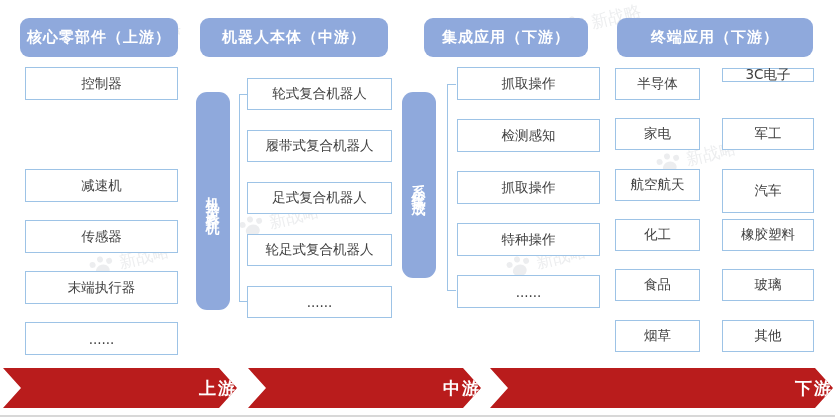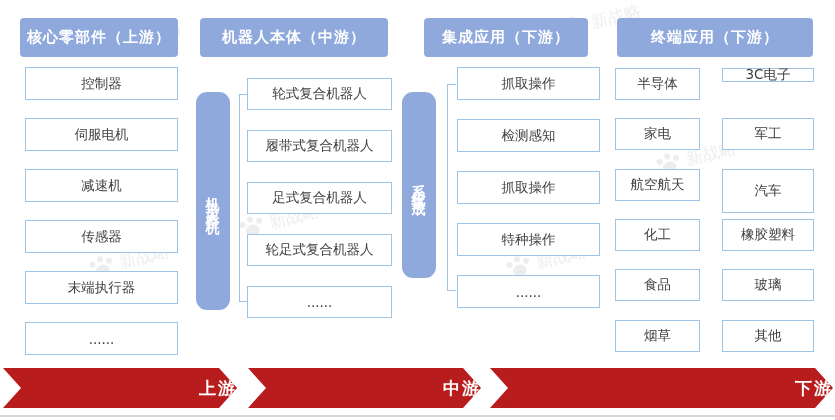--- a/index.html
+++ b/index.html
@@ -1,18 +1,18 @@
 <!DOCTYPE html>
 <html><head>
 <meta charset="utf-8">
 <style>
   html,body{margin:0;padding:0;background:#fff;}
   .stage{position:relative;width:835px;height:420px;overflow:hidden;background:#fff;
          font-family:"DejaVu Sans","Liberation Sans",sans-serif;}
-  .pill-header{position:absolute;top:18px;height:39px;background:#8FA9DC;border-radius:4px;
+  .pill-header{position:absolute;top:18px;height:39px;background:#8FA9DC;border-radius:9px;
          color:#fff;font-weight:bold;font-size:15px;display:flex;align-items:center;
          justify-content:center;letter-spacing:1px;}
   .box{position:absolute;background:#fff;border:1px solid #9DC3E6;box-sizing:border-box;
          display:flex;align-items:center;justify-content:center;font-size:13.5px;color:#404040;}
   .vpill{position:absolute;width:34px;background:#8FA9DC;border-radius:11px;color:#fff;
          font-weight:bold;font-size:14px;display:flex;align-items:center;justify-content:center;
          writing-mode:vertical-rl;text-orientation:upright;letter-spacing:6px;}
   .bracket{position:absolute;border:1.5px solid #9DC3E6;border-right:none;box-sizing:border-box;}
   .arrow{position:absolute;top:368px;height:40px;background:#b91c1c;color:#fff;font-weight:bold;
          font-size:17px;display:flex;align-items:center;justify-content:flex-end;letter-spacing:2px;
@@ -81,21 +81,20 @@
       </svg>
     <span>新战略</span>
   </div>
 
   <div class="pill-header" style="left:20px;width:158px">核心零部件（上游）</div>
   <div class="pill-header" style="left:200px;width:188px">机器人本体（中游）</div>
   <div class="pill-header" style="left:424px;width:164px">集成应用（下游）</div>
   <div class="pill-header" style="left:617px;width:196px">终端应用（下游）</div>
 
   <div class="box" style="left:25px;top:67px;width:153px;height:33px">控制器</div>
-  <div class="box" style="left:25px;top:118px;width:153px;height:33px">伺服电机</div>
   <div class="box" style="left:25px;top:169px;width:153px;height:33px">减速机</div>
   <div class="box" style="left:25px;top:220px;width:153px;height:33px">传感器</div>
   <div class="box" style="left:25px;top:271px;width:153px;height:33px">末端执行器</div>
   <div class="box" style="left:25px;top:322px;width:153px;height:33px">......</div>
 
   <div class="vpill" style="left:196px;top:92px;height:218px">机器人整机</div>
   <div class="bracket" style="left:239px;top:94px;width:8px;height:208px"></div>
   <div class="box" style="left:247px;top:78px;width:145px;height:32px">轮式复合机器人</div>
   <div class="box" style="left:247px;top:130px;width:145px;height:32px">履带式复合机器人</div>
   <div class="box" style="left:247px;top:182px;width:145px;height:32px">足式复合机器人</div>

